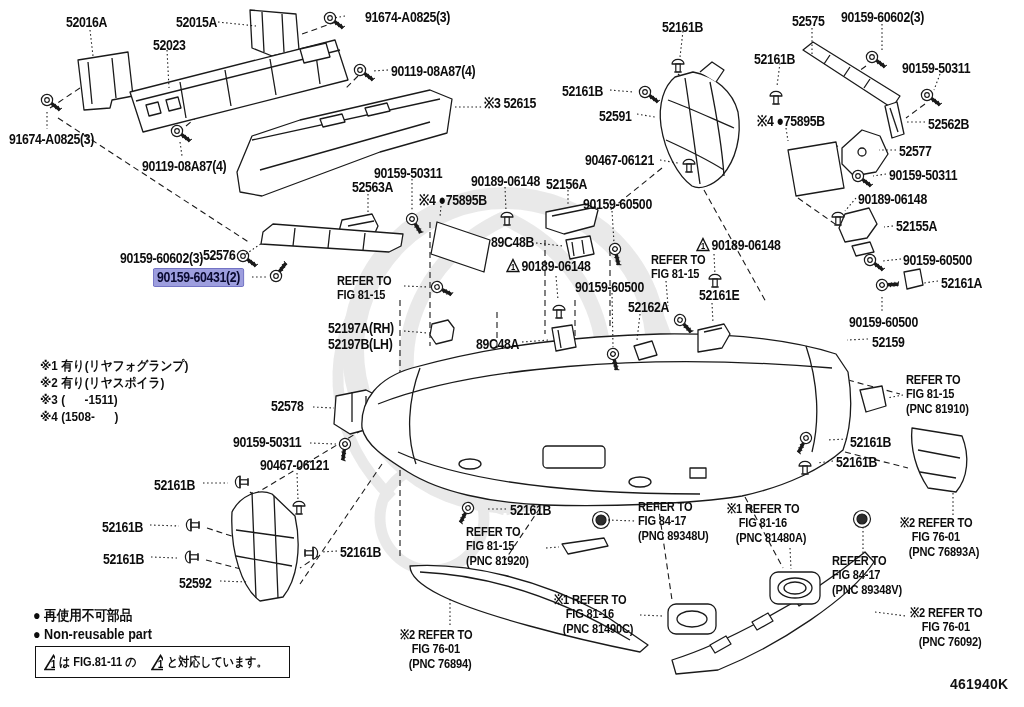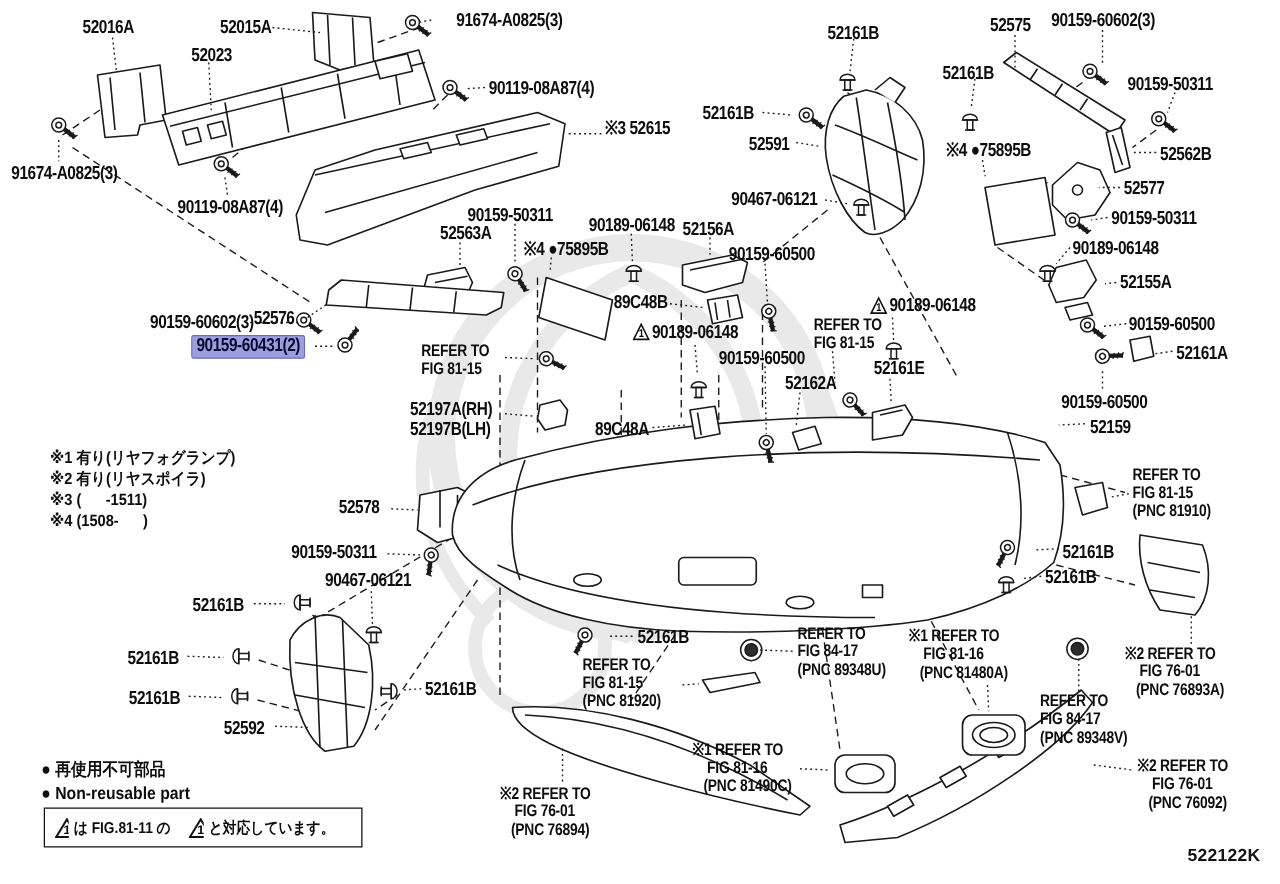--- a/index.html
+++ b/index.html
@@ -353,15 +353,15 @@
         <text x="9.5" y="13.5" font-size="10" font-weight="bold" text-anchor="middle" font-family="Liberation Sans, sans-serif">1</text>
       </svg>
   <span class="jpinline">は FIG.81-11 の</span>
   <svg width="19" height="17">
         <path d="M9.5,1.5 L18,15.5 H1 Z" fill="none" stroke="#111" stroke-width="1.6"></path>
         <text x="9.5" y="13.5" font-size="10" font-weight="bold" text-anchor="middle" font-family="Liberation Sans, sans-serif">1</text>
       </svg>
   <span class="jpinline">と対応しています。</span>
 </div>
 
-<div class="code" style="left:950px;top:676px">522122K</div>
+<div class="code" style="left:950px;top:676px">461940K</div>
 
 </div>
 
 </body></html>

